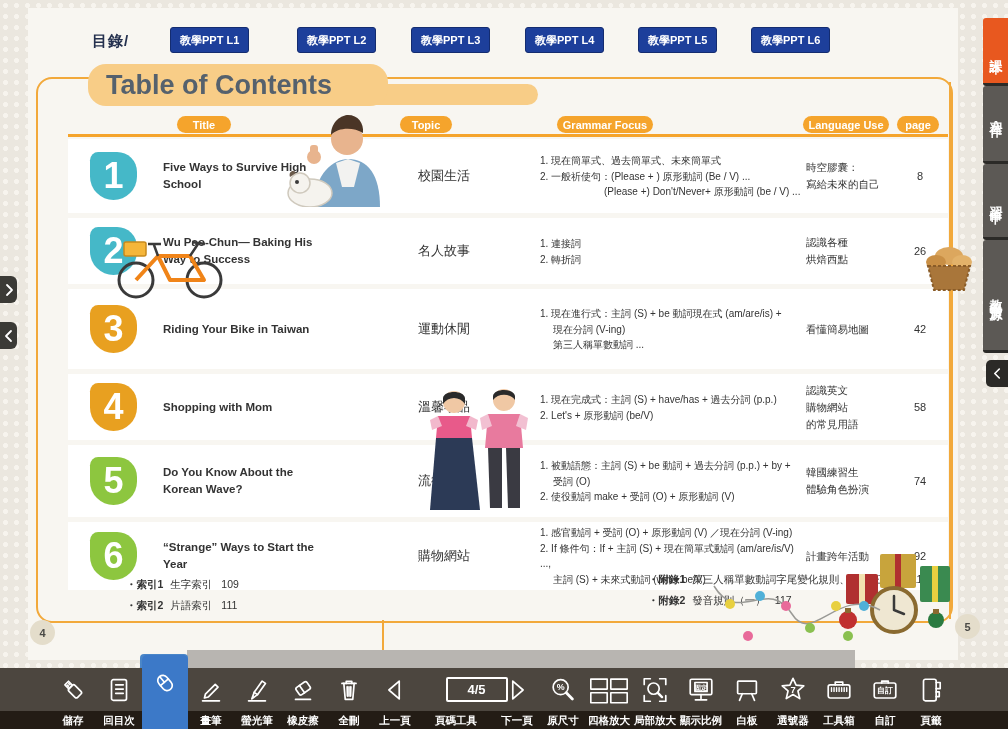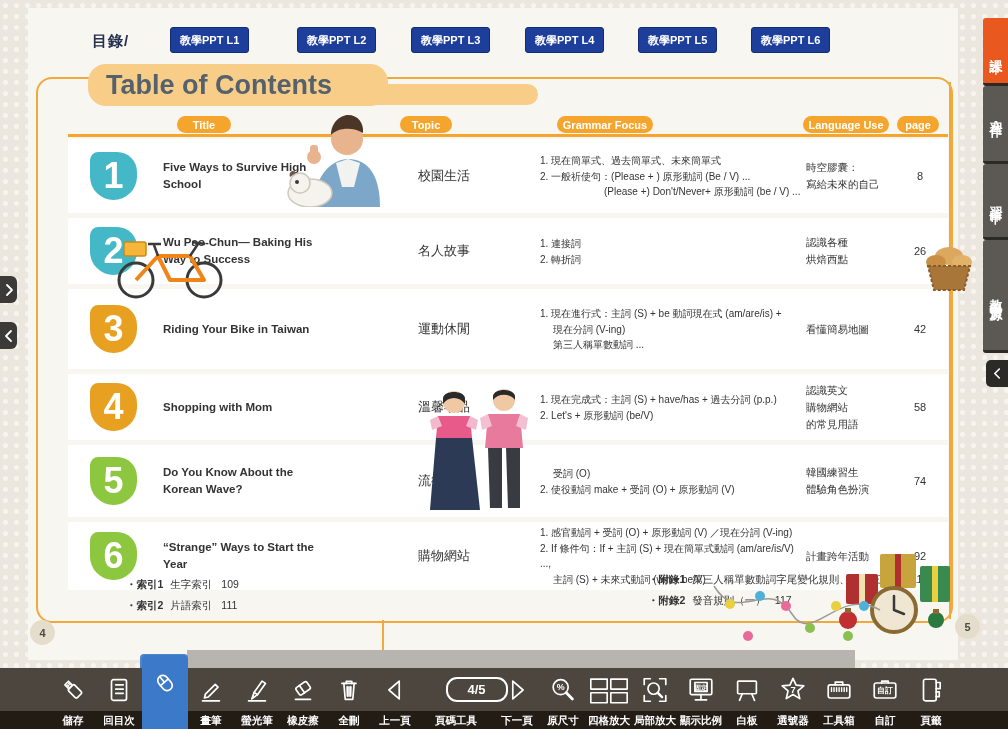--- a/index.html
+++ b/index.html
@@ -98,21 +98,21 @@
   .toolbar-labelband { position:absolute; left:0; right:0; bottom:0; height:18px; background:#231c15; }
   .tools { position:absolute; left:50px; top:0; bottom:0; display:flex; }
   .tool { position:relative; width:46px; display:flex; flex-direction:column; align-items:center;
     cursor:pointer; z-index:2; }
   .tool.wide { width:76px; }
   .ticon { height:43px; display:flex; align-items:center; justify-content:center; }
   .tlabel { height:18px; line-height:18px; font-size:10.5px; font-weight:bold; color:#fff; white-space:nowrap; }
   .tool.active { background:#3c79c8;gap:47px; }
   .tool.active::before { content:""; position:absolute; top:-13px; left:0; right:0; height:13px;
     background:#3c79c8; border-radius:5px 5px 0 0; }
-  .pagebox { width:62px; height:25px; border:2px solid #fff; border-radius:11px;
+  .pagebox { width:62px; height:25px; border:2px solid #fff; border-radius:2px;
     color:#fff; font-size:13px; font-weight:bold; display:flex; align-items:center; justify-content:center;margin-left:41px; }
   svg .stroke { stroke:#fff; stroke-width:1.8; fill:none; stroke-linecap:round; stroke-linejoin:round; }
   svg text { font-family:"Liberation Sans", sans-serif; }
 </style>
 </head>
 <body>
 
 <div class="page">
 
   <div class="page-frame"></div>
@@ -204,20 +204,21 @@
         <div>的常見用語</div>
       </div>
       <div class="cell c-page">58</div>
     </div>
 
     <div class="row" style="height:72px">
       <div class="badge unit-green">5</div>
       <div class="cell c-title">Do You Know About the Korean Wave?</div>
       <div class="cell c-topic">流行文化</div>
       <div class="cell c-gram">
+        <div>1. 被動語態：主詞 (S) + be 動詞 + 過去分詞 (p.p.) + by +</div>
         <div class="ind">受詞 (O)</div>
         <div>2. 使役動詞 make + 受詞 (O) + 原形動詞 (V)</div>
       </div>
       <div class="cell c-lang">
         <div>韓國練習生</div>
         <div>體驗角色扮演</div>
       </div>
       <div class="cell c-page">74</div>
     </div>
 

